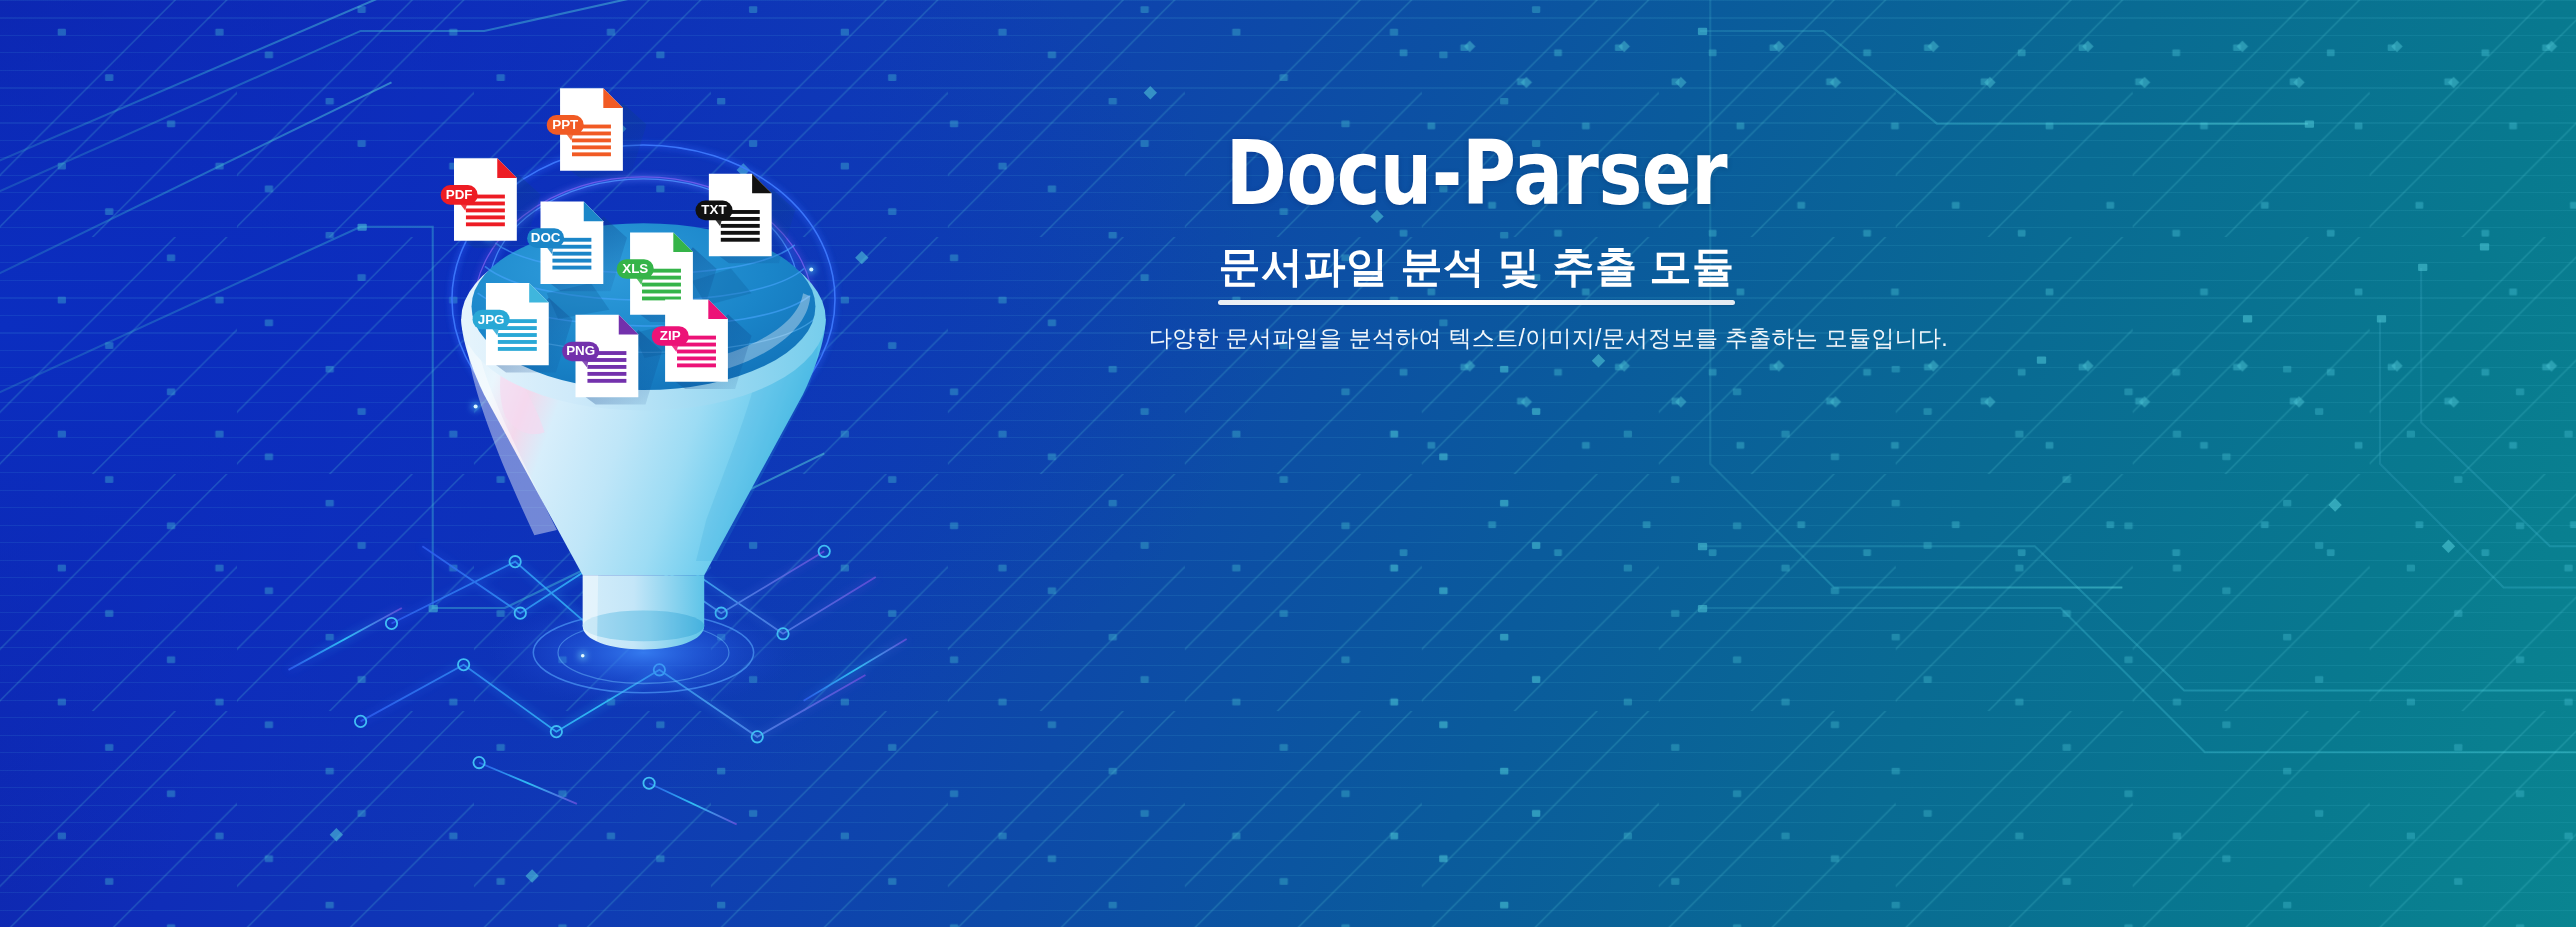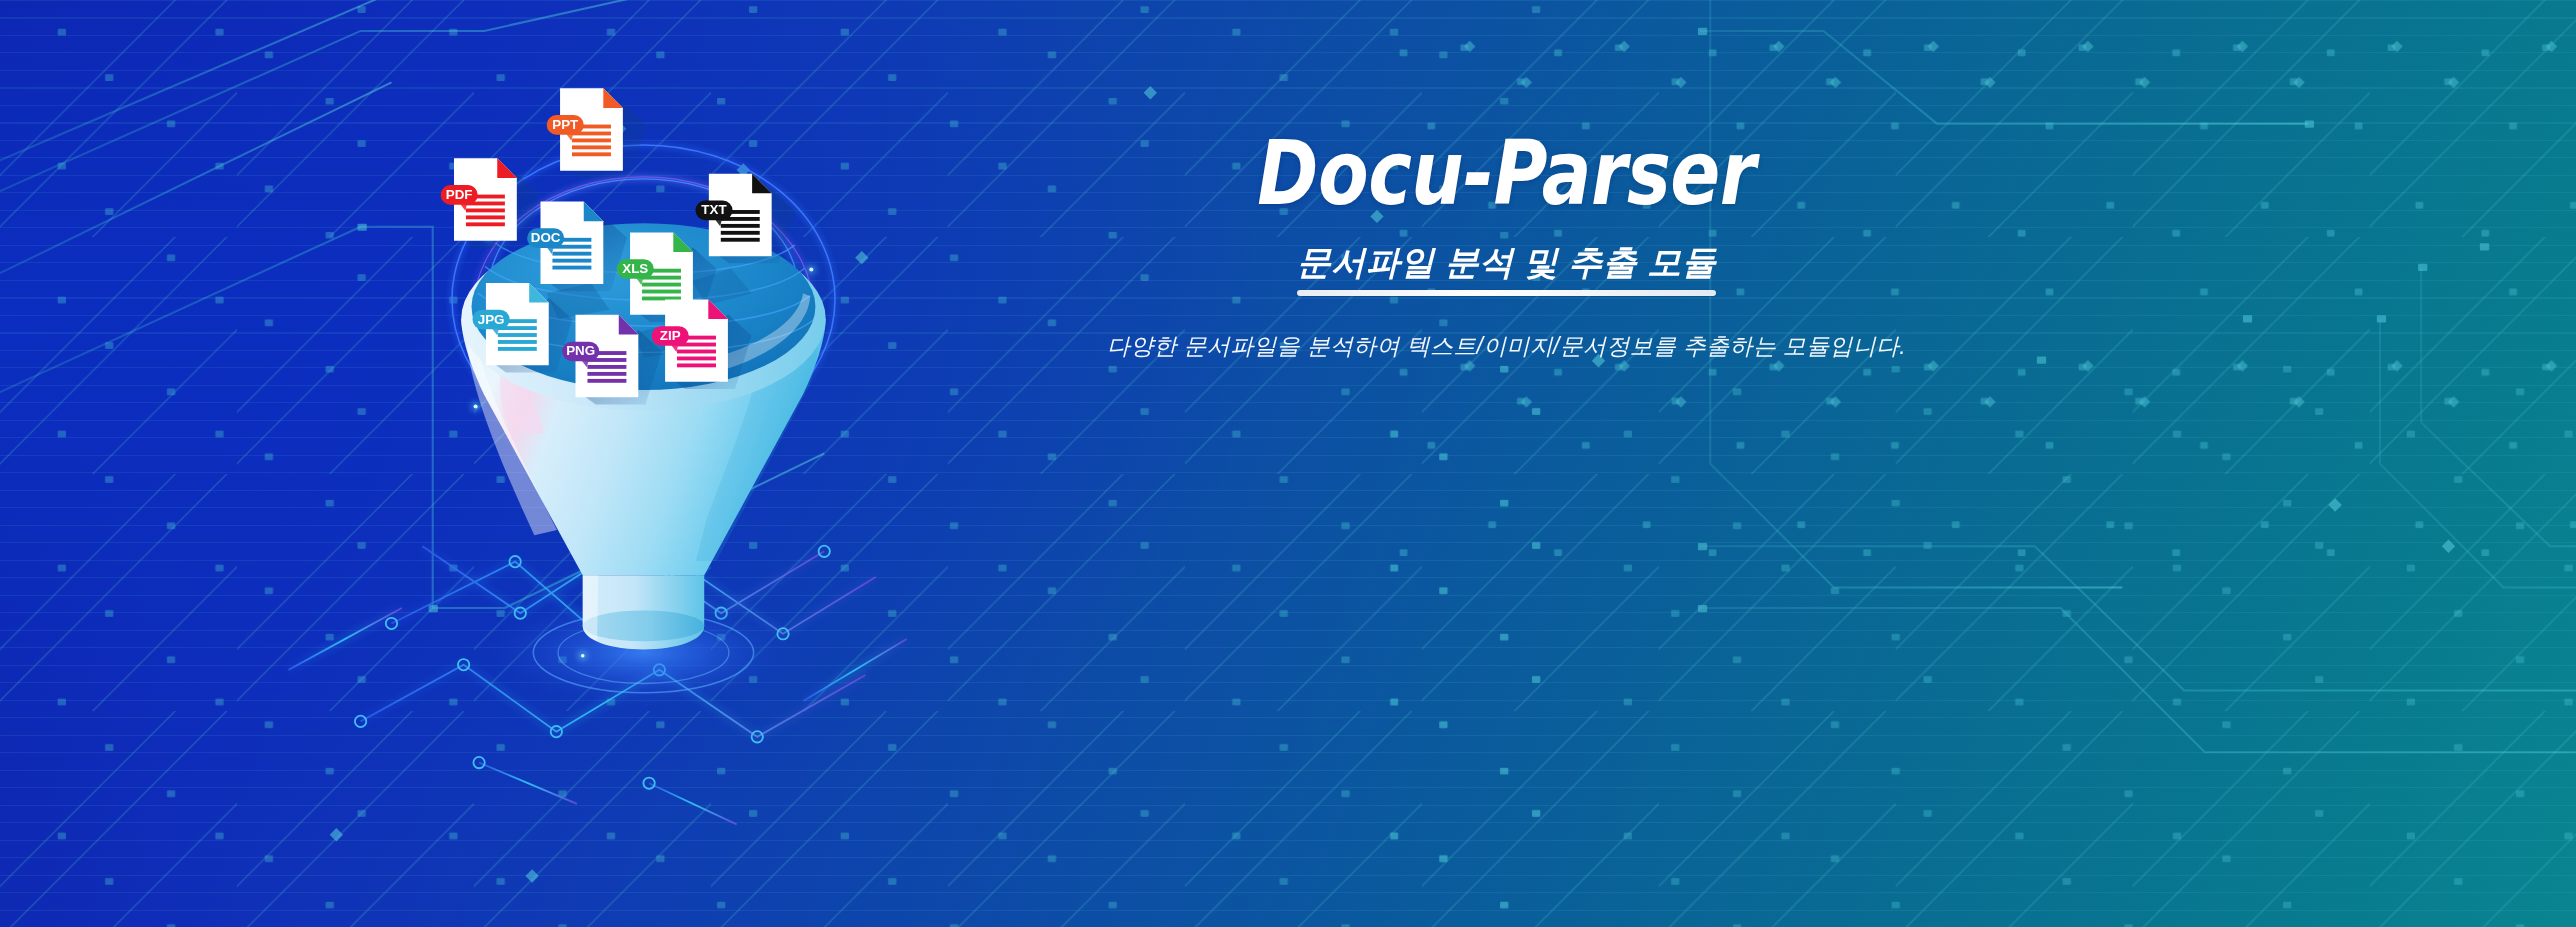--- a/index.html
+++ b/index.html
@@ -48,65 +48,65 @@
   .illus{
     position:absolute;
     left:428px; top:77px;
     width:433px; height:659px;
   }
   .illus svg{ display:block; width:100%; height:100%; overflow:visible; }
 
   
   .copy{
     position:absolute;
-    left:1035px; top:129px;
+    left:1005px; top:129px;
     width:943px;
     text-align:center;
-    font-style:italic;
   }
   .title{
     font-family:"DejaVu Sans Condensed","Liberation Sans Narrow","Liberation Sans",sans-serif;
     font-weight:700;
     font-size:89px;
     line-height:1.0;
     letter-spacing:-0.5px;
     color:#ffffff;
     transform:scaleX(0.92);
     transform-origin:center;
     text-shadow:0 1px 5.2px rgba(0,20,70,0.25);
   }
   .subtitle-wrap{
     margin-top:24px;
     display:inline-block;
   }
   .subtitle{
     font-family:"Liberation Sans","DejaVu Sans",sans-serif;
     font-weight:700;
-    font-size:34px;
+    font-size:42px;
     line-height:1.18;
     color:#ffffff;
     letter-spacing:0.5px;
     white-space:nowrap;
   }
   .subtitle-rule{
     margin-top:8.2px;
     height:5.7px;
     border-radius:3.1px;
     background:linear-gradient(to right,#e8edf3,#ffffff 45%,#e3eaf2);
     box-shadow:0 0.5px 1.5px rgba(0,20,60,0.25);
   }
   .desc{
-    margin-top:34px;
+    margin-top:17px;
     font-family:"Liberation Sans","DejaVu Sans",sans-serif;
     font-weight:400;
     font-size:23px;
     line-height:1.4;
     color:#f2f7fb;
     letter-spacing:0.3px;
     white-space:nowrap;
+    text-align:right;
   }
 </style>
 </head>
 <body>
 
 <div class="banner">
 
   <div class="circuit">
     <svg viewBox="0 0 5713 1801" preserveAspectRatio="none" aria-hidden="true">
       <defs>

